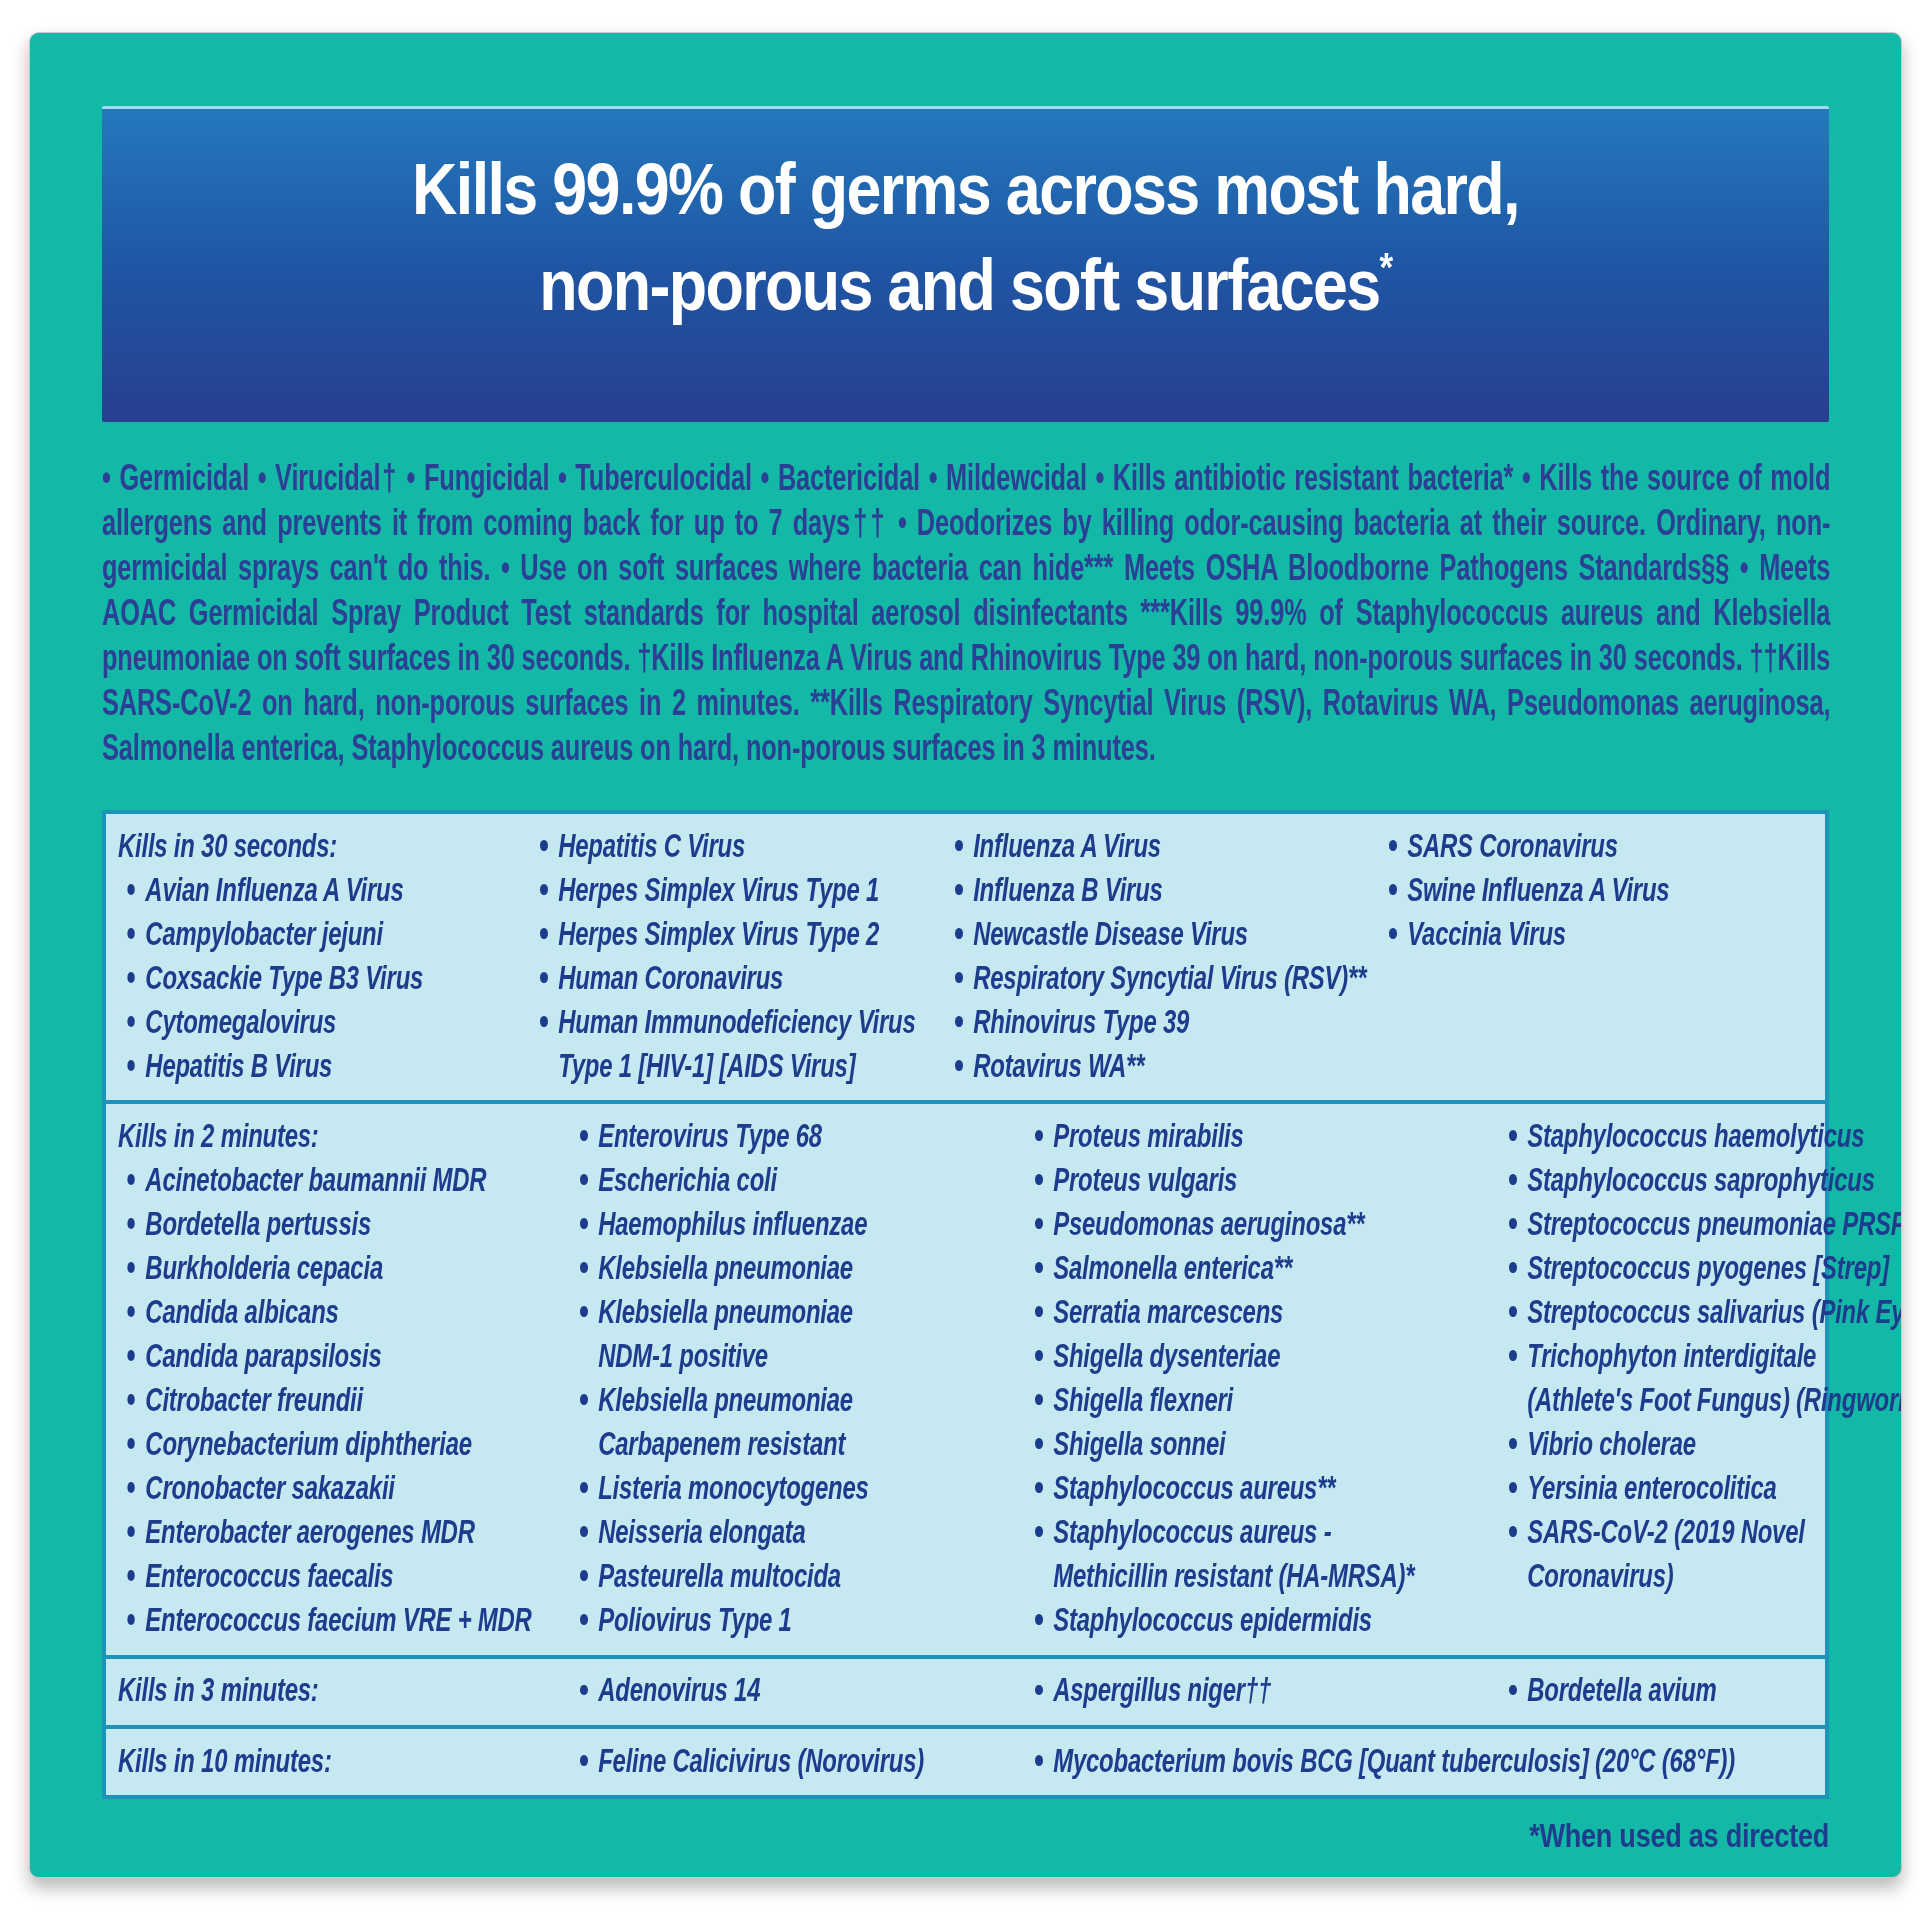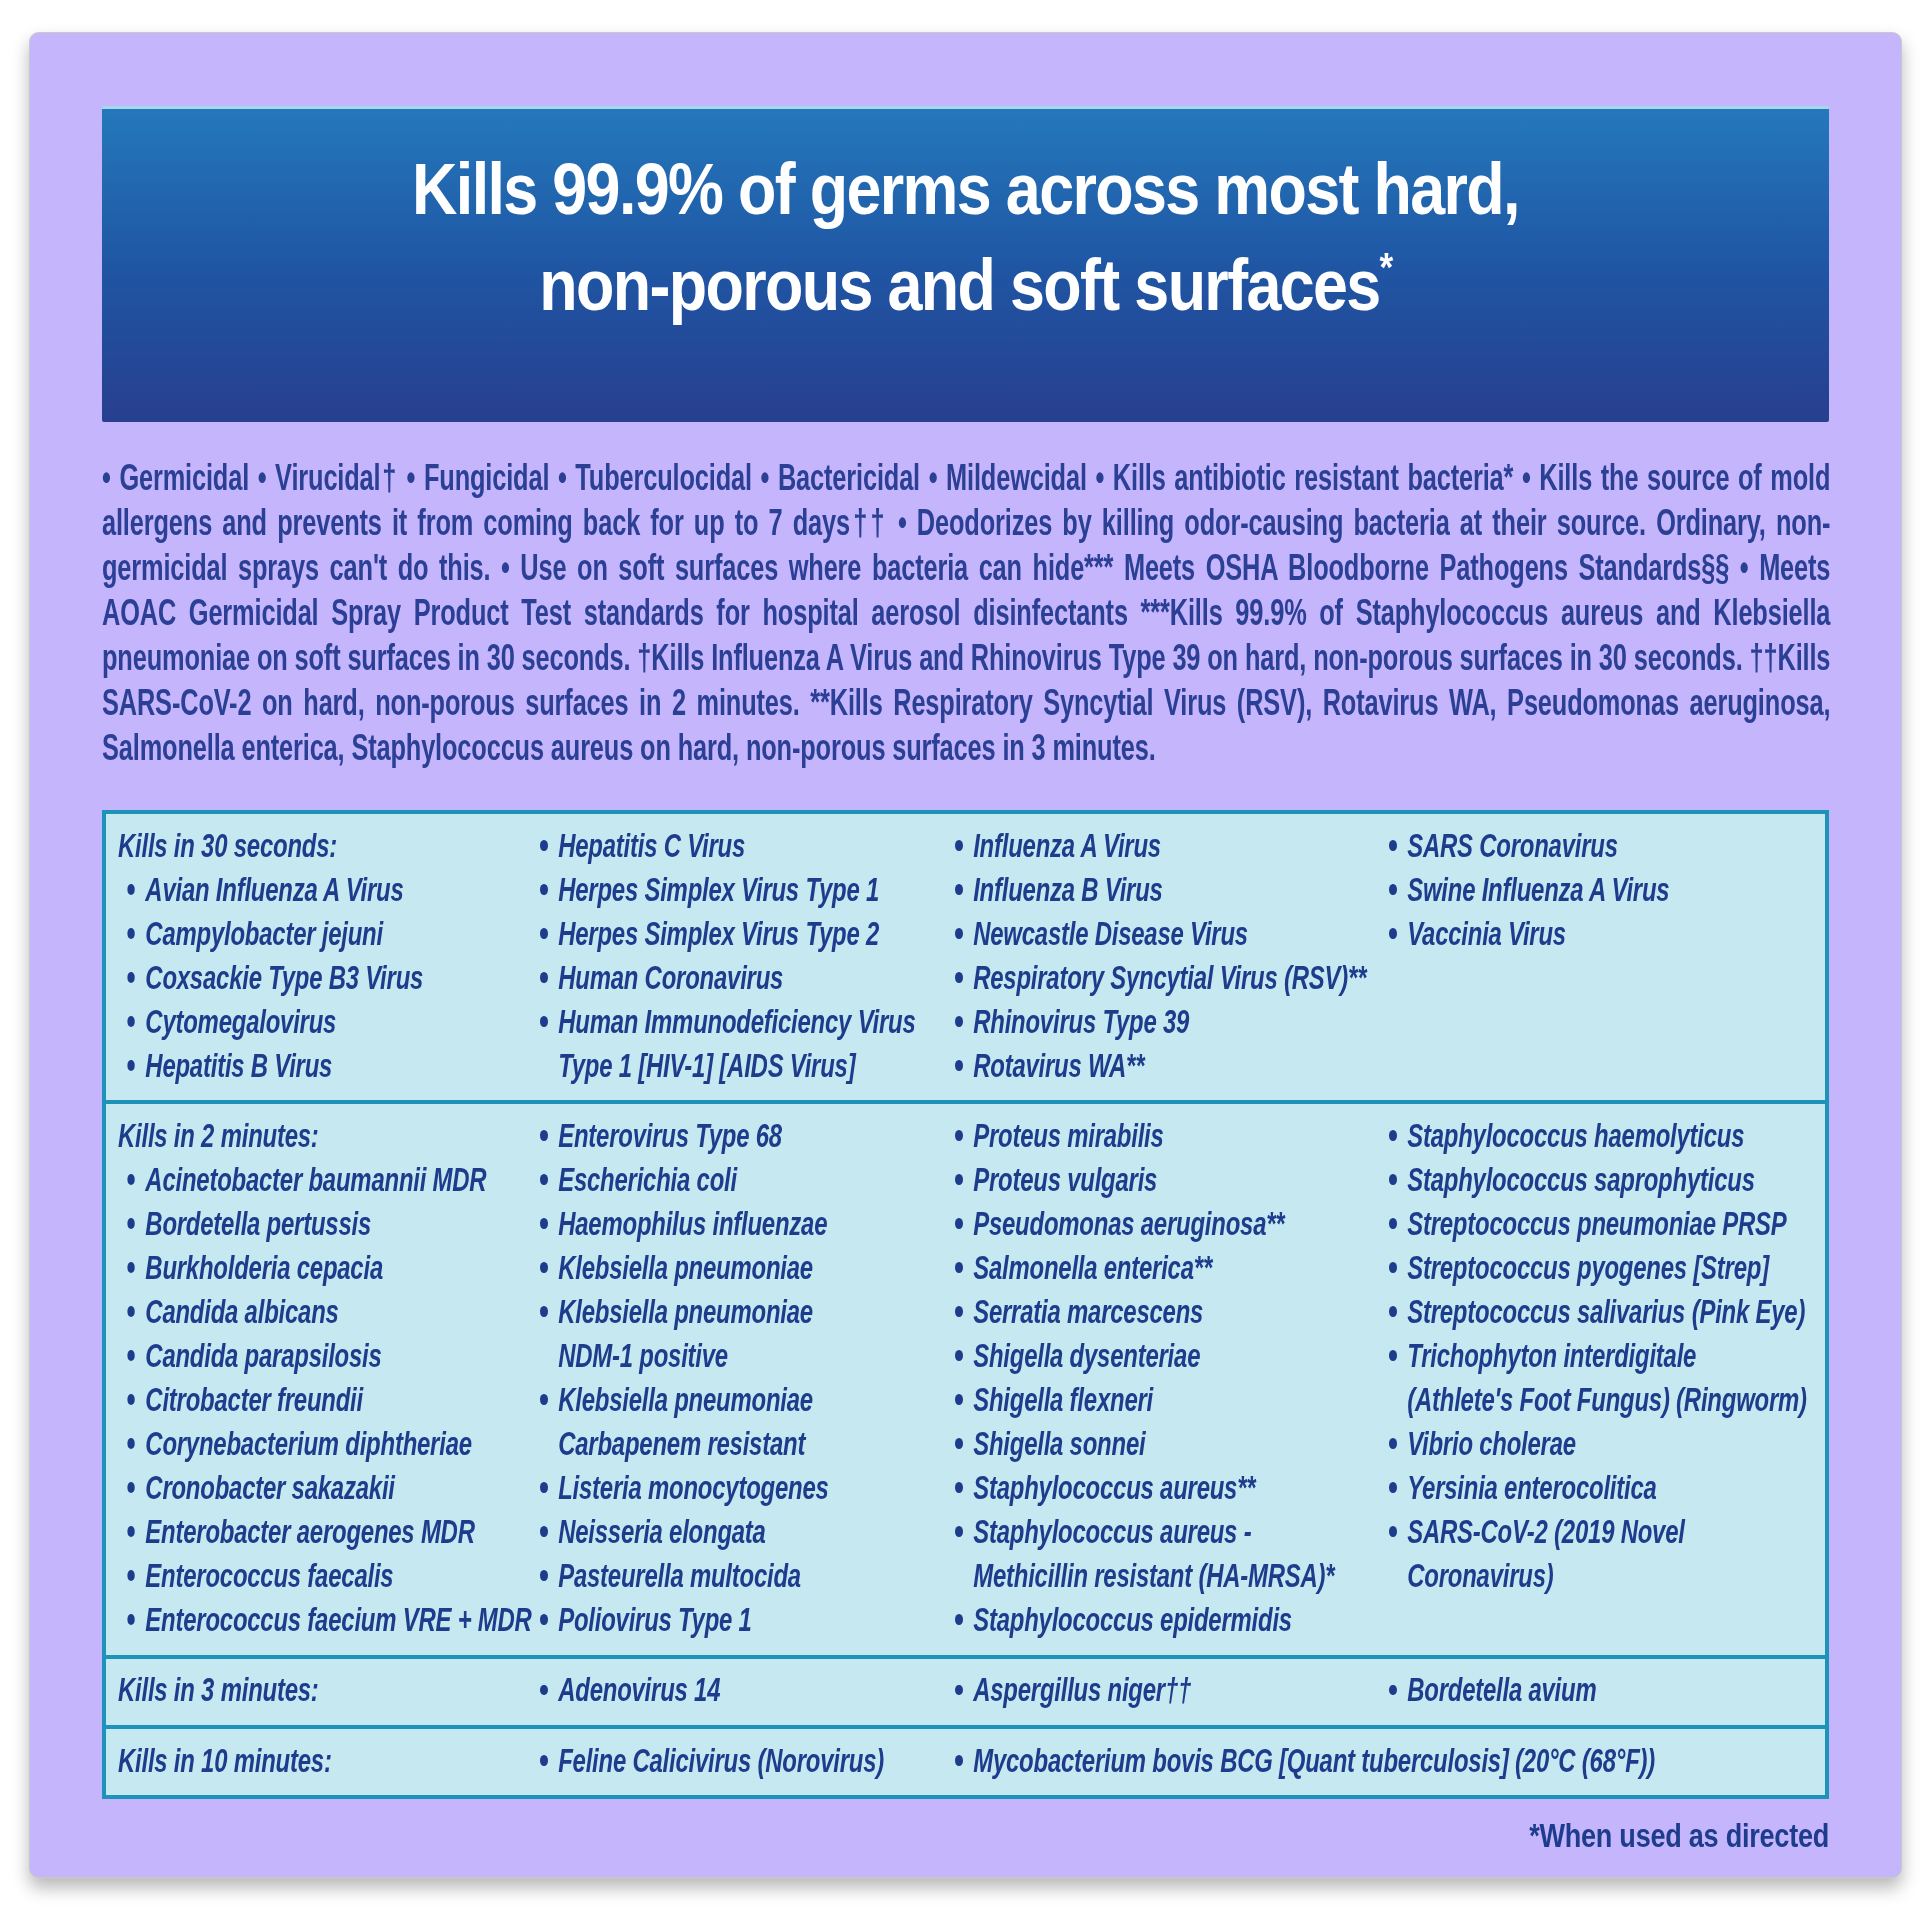--- a/index.html
+++ b/index.html
@@ -7,21 +7,21 @@
     --header-highlight:#a6d7ee;
     --table-background:#c6e8f1; --table-border-teal:#1e93b9;
     --text-navy:#1d3c8c; --intro-navy:#2b4094; --title-white:#ffffff;
     --card-border:#c9c9c9;
   }
   *{margin:0;padding:0;box-sizing:border-box;}
   html,body{width:1931px;height:1931px;background:#ffffff;overflow:hidden;
     font-family:"Liberation Sans","DejaVu Sans",sans-serif;}
   .card{
     position:absolute; left:29px; top:32px; width:1873px; height:1846px;
-    background:#c4b5fd; border:1px solid var(--card-border); border-radius:9.7px;
+    background:#14b8a6; border:1px solid var(--card-border); border-radius:9.7px;
     box-shadow:0 9.7px 17.4px rgba(0,0,0,0.28);
     padding:73px 72px 0 72px; overflow:hidden;
   }
   
   .hero{
     height:316px; border-radius:1.9px;
     border-top:3.9px solid var(--header-highlight);
     background:linear-gradient(180deg,var(--header-top) 0%,var(--header-mid) 52%,var(--header-bottom) 100%);
     text-align:center; padding-top:39px;
   }
@@ -38,21 +38,21 @@
     color:var(--intro-navy); font-weight:bold; font-size:37px; line-height:45px;
     letter-spacing:-0.2px; text-align:justify;
   }
   
   .germ-table{
     margin-top:25px;
     border:4.8px solid var(--table-border-teal);
     background:var(--table-background);
   }
   .section{ display:grid; grid-template-columns:422px 415px 434px 1fr; padding:9.7px 11.6px 12.6px 11.6px;font-style:italic; }
-  .section + .section{ border-top:4.8px solid var(--table-border-teal); }
+  .section + .section{ border-top:4.8px solid var(--table-border-teal);gap:40px; }
   .col{ width:585px; transform:scaleX(0.725); transform-origin:0 0; }
   .section-label{
     color:var(--text-navy); font-weight:bold; font-size:33px; line-height:44px;
     letter-spacing:-0.3px; white-space:nowrap;
   }
   .germ-item{ display:flex; align-items:flex-start; }
   .col:nth-child(1) .germ-item{ margin-left:12.6px; }
   .bullet{
     flex:0 0 auto; width:10.6px; height:10.6px; border-radius:50%;
     background:var(--text-navy); margin:16.4px 14.5px 0 0;

